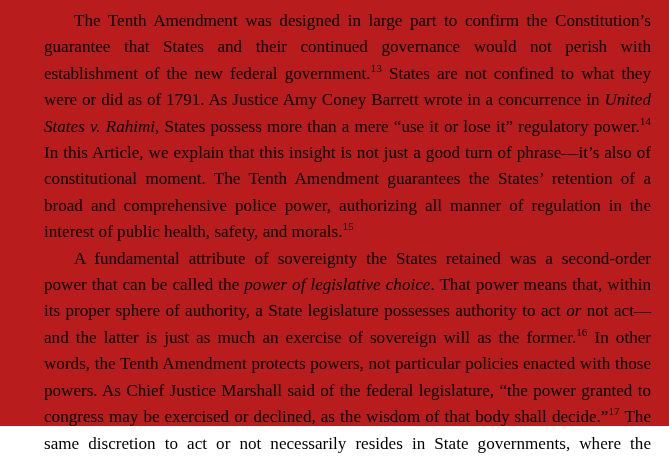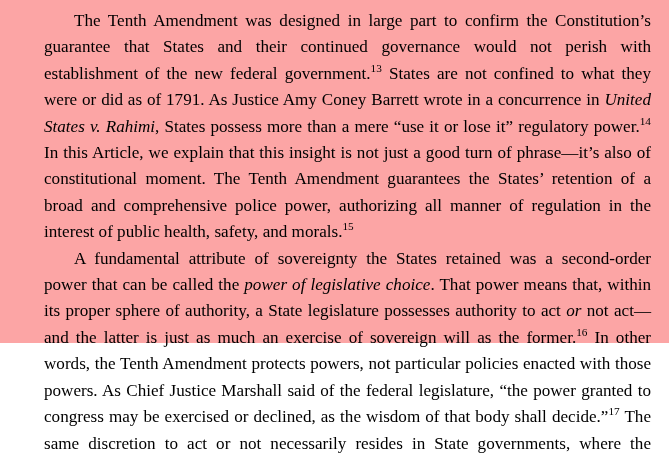--- a/index.html
+++ b/index.html
@@ -10,23 +10,23 @@
     width: 669px;
     height: 461px;
     background: #ffffff;
     font-family: "Liberation Serif", serif;
     color: #000000;
     overflow: hidden;
   }
   .page {
     box-sizing: border-box;
     width: 669px;
-    height: 343px;
+    height: 426px;
     padding: 8px 18px 0 44px;
-    background: #fca5a5;
+    background: #b91c1c;
   }
   .para {
     margin: 0;
     text-align: justify;
     text-justify: inter-word;
     font-size: 17.1px;
     line-height: 1.545;
     text-indent: 30px;
     hyphens: none;
   }

